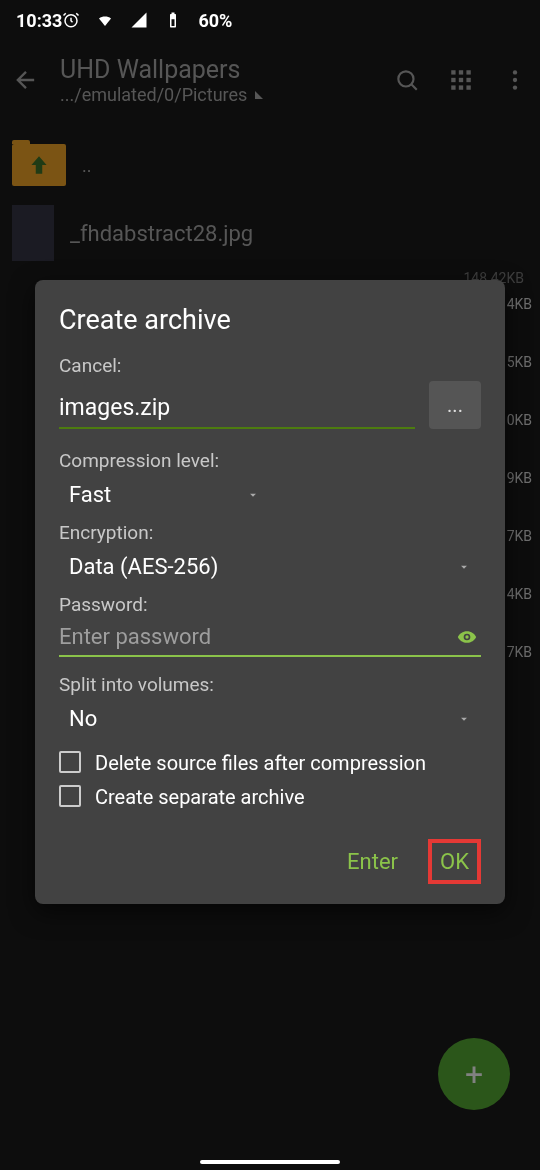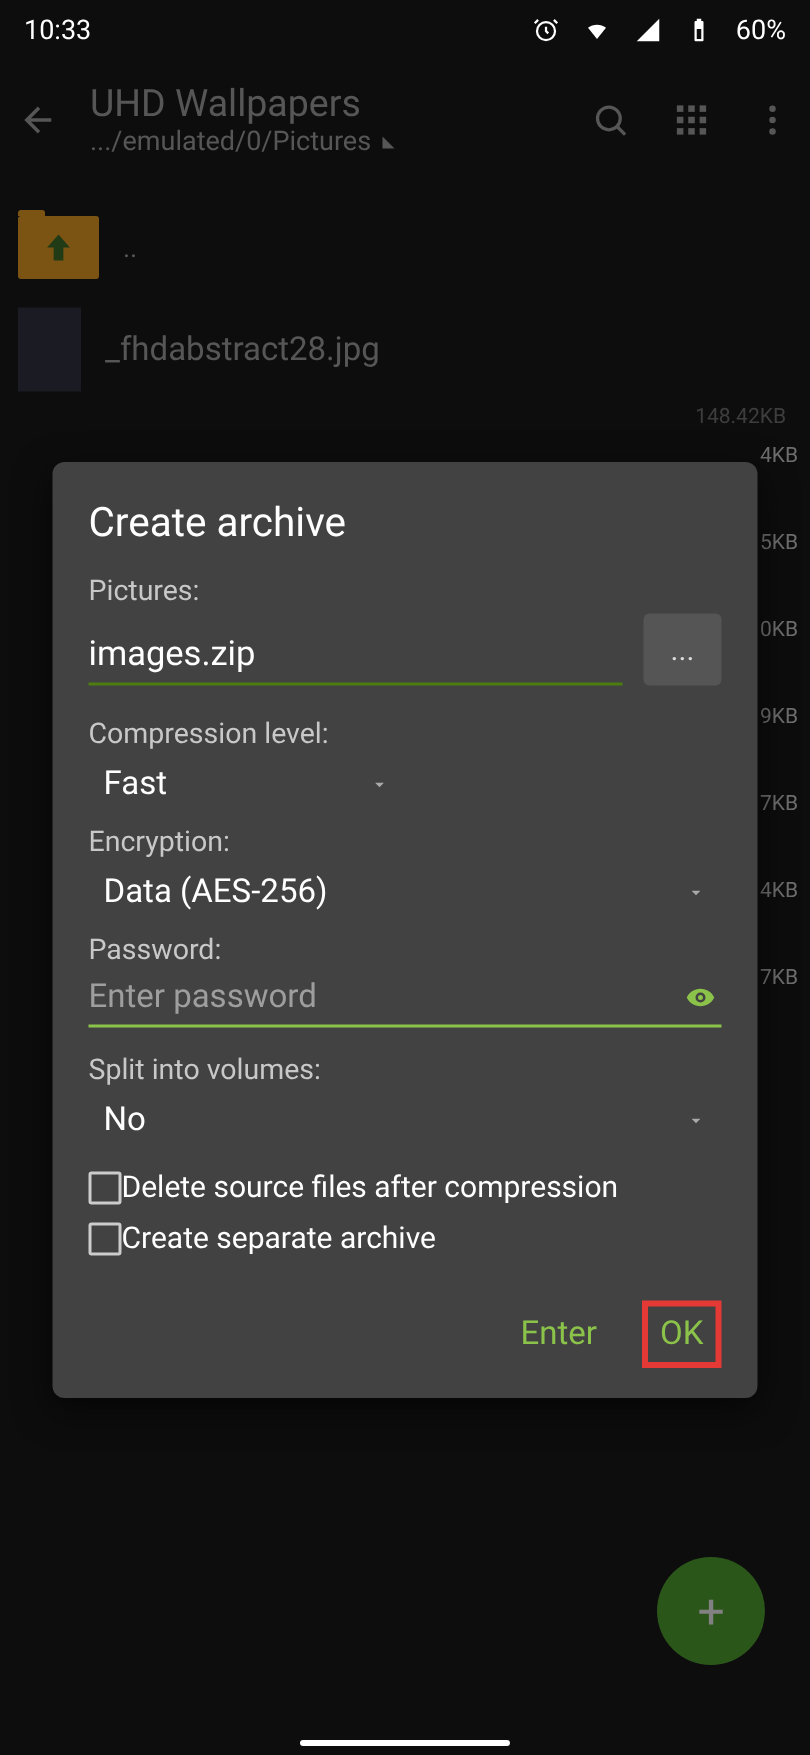--- a/index.html
+++ b/index.html
@@ -1,18 +1,18 @@
 <!DOCTYPE html>
 <html><head>
   <meta charset="utf-8">
   <style>
     * { margin: 0; padding: 0; box-sizing: border-box; font-family: Roboto, -apple-system, sans-serif; }
     body { width: 540px; height: 1170px; background: #0d0d0d; color: #ccc; position: relative; overflow: hidden; }
     
-    .status-bar { height: 40px; display: flex; justify-content: space-between; align-items: center; padding: 0 16px; color: #fff; font-size: 18px; font-weight: 400; }
+    .status-bar { height: 40px; display: flex; justify-content: flex-start; align-items: center; padding: 0 16px; color: #fff; font-size: 18px; font-weight: 700; }
     .status-right { display: flex; align-items: center; gap: 16px; }
     .status-right svg { width: 18px; height: 18px; }
     
     .app-bar { height: 80px; display: flex; align-items: center; padding: 0 12px; gap: 20px; opacity: 0.5; }
     .back-arrow { width: 28px; height: 28px; }
     .app-title-block { flex: 1; }
     .app-title { color: #9e9e9e; font-size: 25px; }
     .app-subtitle { color: #9e9e9e; font-size: 18px; }
     .app-subtitle-row { display: flex; align-items: center; gap: 6px; }
     .app-icons { display: flex; gap: 28px; align-items: center; }
@@ -22,21 +22,21 @@
     .file-row { display: flex; align-items: center; gap: 16px; height: 62px; margin: 6px 0; }
     .folder-up { width: 54px; height: 42px; background: #e99b1c; border-radius: 2px; display: flex; align-items: center; justify-content: center; position: relative; }
     .folder-up::before { content: ""; position: absolute; top: -4px; left: 0; width: 18px; height: 4px; background: #e99b1c; border-radius: 2px 2px 0 0; }
     .folder-dots { color: #9e9e9e; font-size: 18px; }
     .thumb { width: 42px; height: 56px; background: #2a2a3a; }
     .file-name { flex: 1; color: #9e9e9e; font-size: 22px; }
     .file-size { color: #6e6e6e; font-size: 14px; text-align: right; padding-right: 4px; }
     
     .side-sizes { position: absolute; right: 8px; top: 296px; display: flex; flex-direction: column; gap: 42px; color: #6e6e6e; font-size: 14px; }
     
-    .dialog-overlay { position: absolute; top: 0; left: 0; right: 0; bottom: 0; display: flex; align-items: flex-start; justify-content: center; padding-top: 280px; margin-top: 28px; }
+    .dialog-overlay { position: absolute; top: 0; left: 0; right: 0; bottom: 0; display: flex; align-items: flex-start; justify-content: center; padding-top: 280px; }
     .dialog { width: 470px; background: #424242; border-radius: 8px; padding: 24px 24px 20px 24px; color: #dcdcdc; box-shadow: 0 8px 24px rgba(0,0,0,0.6); }
     .dialog-title { font-size: 27px; color: #fff; margin-bottom: 18px; }
     .label { font-size: 19px; color: #c8c8c8; margin-bottom: 4px; }
     
     .archive-row { display: flex; gap: 14px; align-items: flex-end; margin-bottom: 20px; }
     .text-input { flex: 1; background: transparent; border: none; border-bottom: 2px solid #4d7c0f; color: #fff; font-size: 23px; padding: 6px 0; outline: none; }
     .text-input::placeholder { color: #9e9e9e; }
     .dots-btn { width: 52px; height: 48px; background: #555; border: none; border-radius: 4px; color: #ddd; font-size: 20px; display: flex; align-items: center; justify-content: center; }
     
     .two-col { display: flex; gap: 0; margin-bottom: 8px; }
@@ -49,21 +49,21 @@
     .full-dropdown { display: flex; justify-content: space-between; align-items: center; padding: 6px 10px 6px 10px; }
     
     .pwd-block { margin-bottom: 16px; }
     .pwd-row { display: flex; align-items: center; border-bottom: 2px solid #8bc34a; padding-bottom: 6px; margin-top: 8px; }
     .pwd-input { flex: 1; background: transparent; border: none; color: #84cc16; font-size: 22px; outline: none; }
     .pwd-input::placeholder { color: #9e9e9e; }
     .eye { color: #8bc34a; width: 28px; height: 20px; }
     
     .split-block { margin-bottom: 14px; }
     
-    .checkbox-row { display: flex; align-items: flex-end; margin: 10px 0; }
+    .checkbox-row { display: flex; align-items: flex-start; gap: 14px; margin: 10px 0; }
     .checkbox { width: 22px; height: 22px; border: 2px solid #ccc; border-radius: 2px; }
     .check-label { color: #fff; font-size: 20px; }
     
     .dialog-actions { display: flex; justify-content: flex-end; gap: 30px; margin-top: 30px; align-items: center; }
     .action-cancel { color: #8bc34a; font-size: 22px; background: none; border: none; }
     .action-ok-wrap { border: 4px solid #e53935; padding: 6px 8px; }
     .action-ok { color: #8bc34a; font-size: 22px; background: none; border: none; }
     
     .fab { position: absolute; bottom: 60px; right: 30px; width: 72px; height: 72px; border-radius: 50%; background: #33691e; display: flex; align-items: center; justify-content: center; color: #9e9e9e; font-size: 32px; opacity: 0.8; }
     
@@ -152,21 +152,21 @@
   <span>9KB</span>
   <span>7KB</span>
   <span>4KB</span>
   <span>7KB</span>
 </div>
 
 <div class="dialog-overlay">
   <div class="dialog">
     <div class="dialog-title">Create archive</div>
 
-    <div class="label">Pictures:</div>
+    <div class="label">Cancel:</div>
     <div class="archive-row">
       <input class="text-input" value="images.zip" style="">
       <button class="dots-btn">...</button>
     </div>
 
     <div class="two-col">
       <div class="col">
         <div class="label">Compression level:</div>
         <div class="dropdown">
           <span class="dropdown-val">Fast</span>

